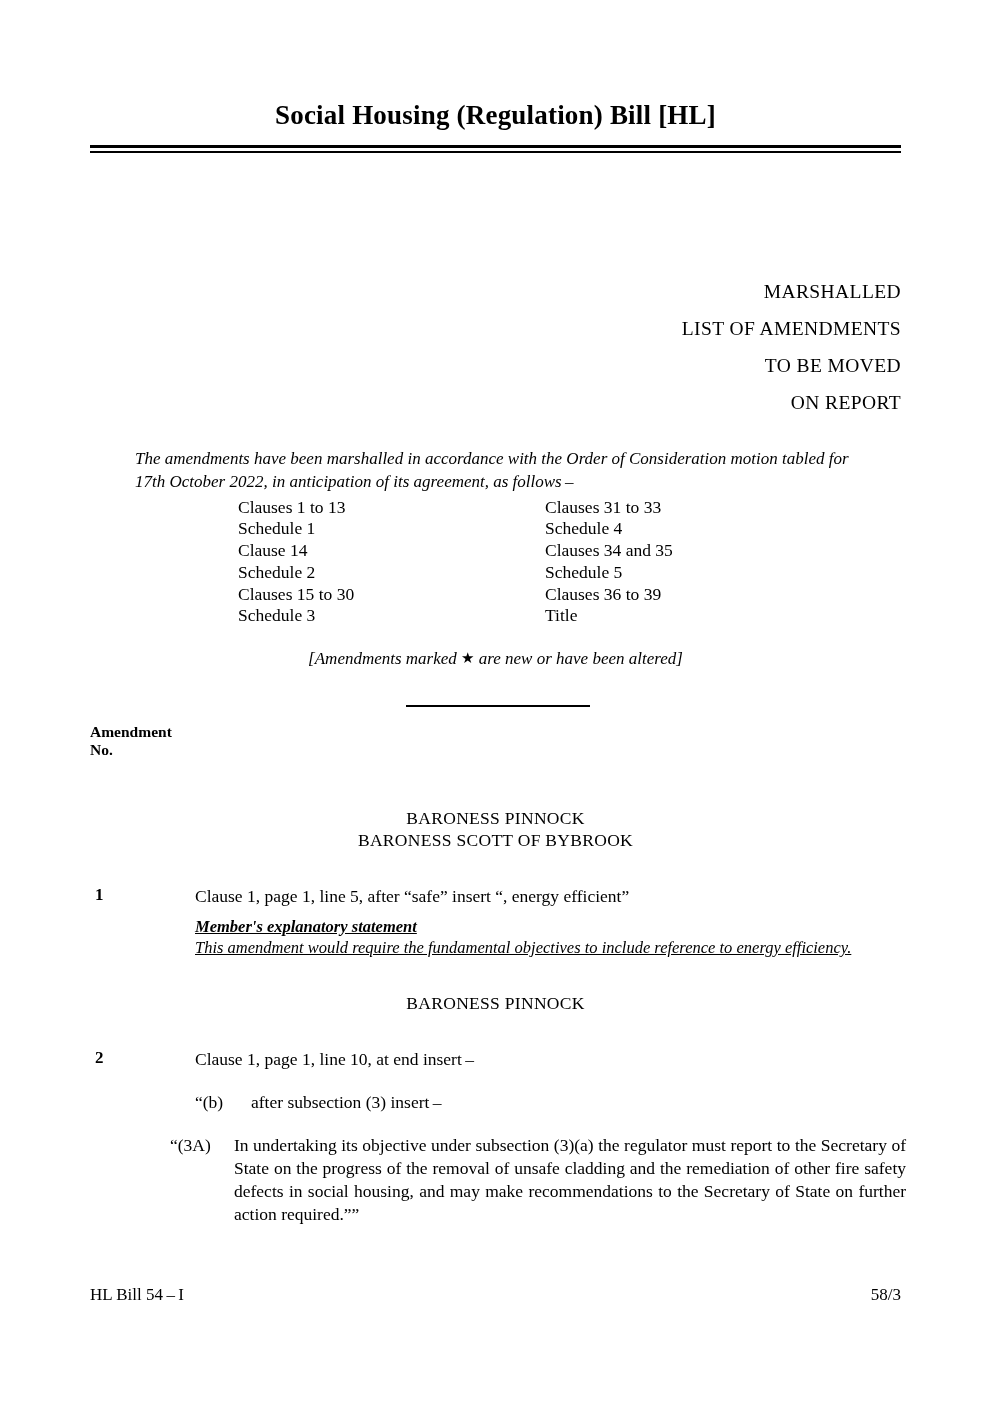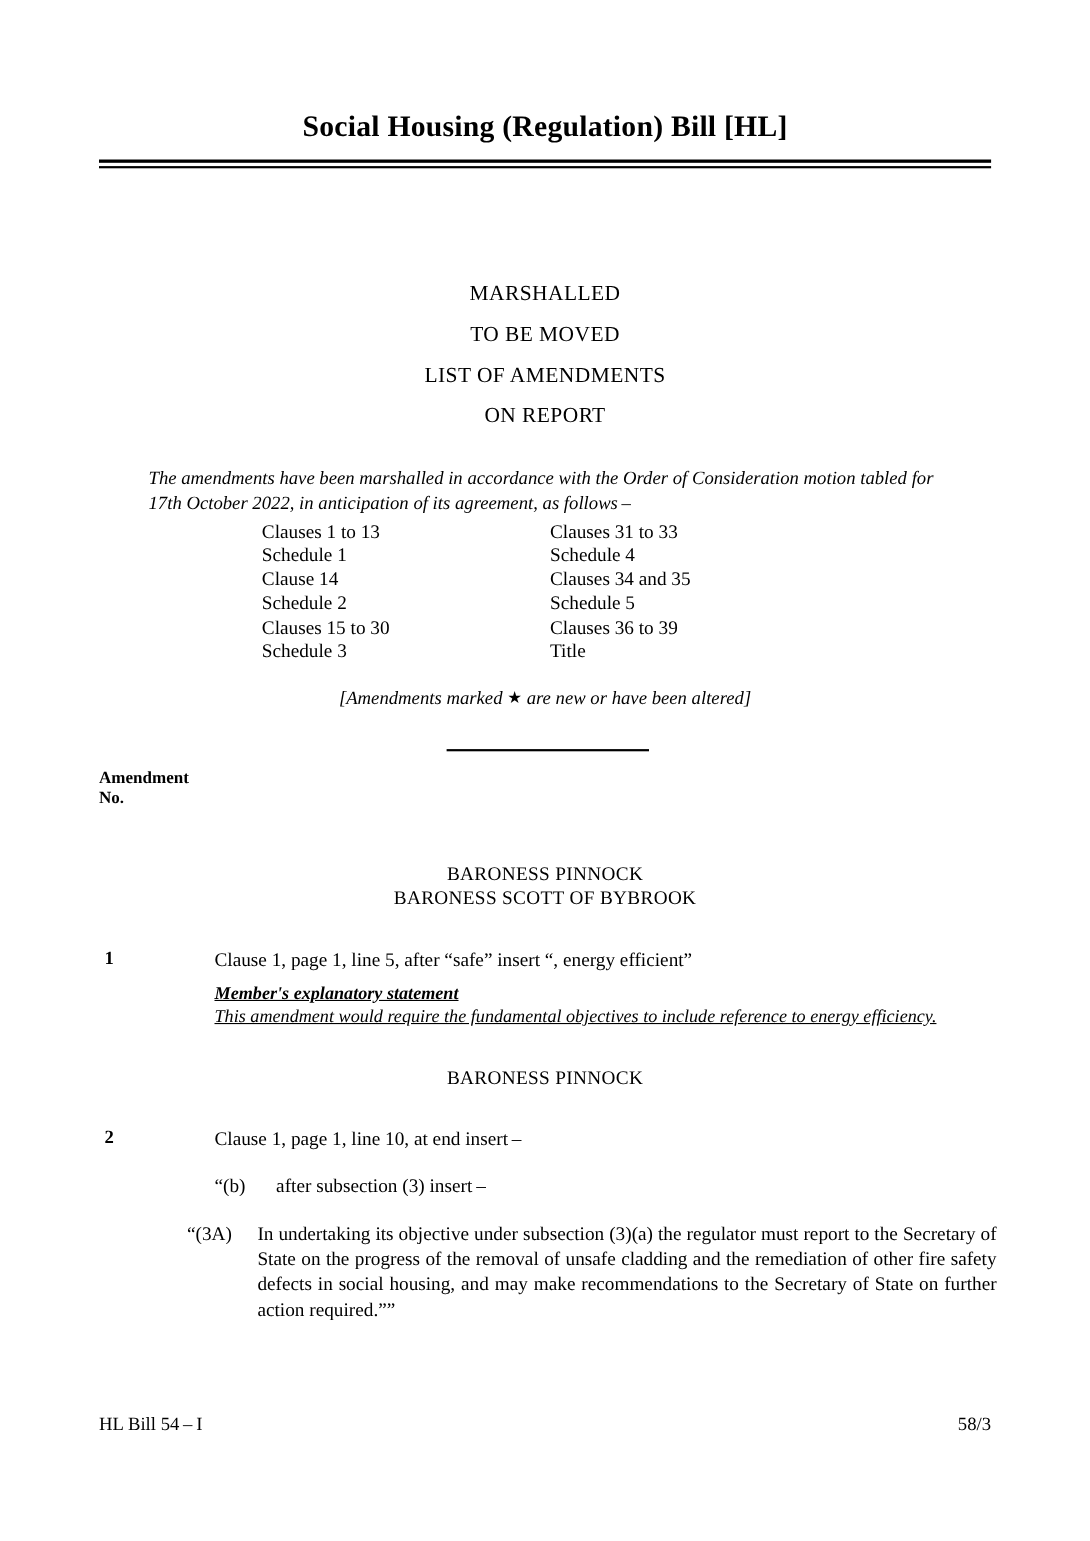--- a/index.html
+++ b/index.html
@@ -45,22 +45,22 @@
   .double-rule .gap {
     height: 3px;
   }
   .double-rule .thin {
     height: 1.5px;
     background: #000;
   }
 
   
   .headings {
-    margin-top: 96px;
-    text-align: center;
+    margin-top: 120px;
+    text-align: right;
   }
   .headings .hline {
     font-size: 19.5px;
     line-height: 37px;
     letter-spacing: 0.4px;
   }
 
   
   .marshal-note {
     margin-top: 26px;
@@ -70,20 +70,21 @@
     text-align: left;
     padding: 0 22px 0 45px;
   }
 
   
   .order-wrap {
     margin-top: 4px;
     display: flex;
     justify-content: flex-start;
     padding-left: 148px;
+    gap: 45px;
   }
   .order-col {
     width: 262px;
   }
   .order-col .oitem {
     font-size: 17.5px;
     line-height: 21.8px;
     white-space: nowrap;
   }
 
@@ -240,22 +241,22 @@
   <h1 class="doc-title">Social Housing (Regulation) Bill [HL]</h1>
 
   <div class="double-rule">
     <div class="thick"></div>
     <div class="gap"></div>
     <div class="thin"></div>
   </div>
 
   <div class="headings">
     <div class="hline">MARSHALLED</div>
+    <div class="hline">LIST OF AMENDMENTS</div>
     <div class="hline">TO BE MOVED</div>
-    <div class="hline">LIST OF AMENDMENTS</div>
     <div class="hline">ON REPORT</div>
   </div>
 
   <div class="marshal-note">The amendments have been marshalled in accordance with the Order of Consideration motion tabled for 17th October 2022, in anticipation of its agreement, as follows –</div>
 
   <div class="order-wrap">
     <div class="order-col">
       <div class="oitem">Clauses 1 to 13</div>
       <div class="oitem">Schedule 1</div>
       <div class="oitem">Clause 14</div>

